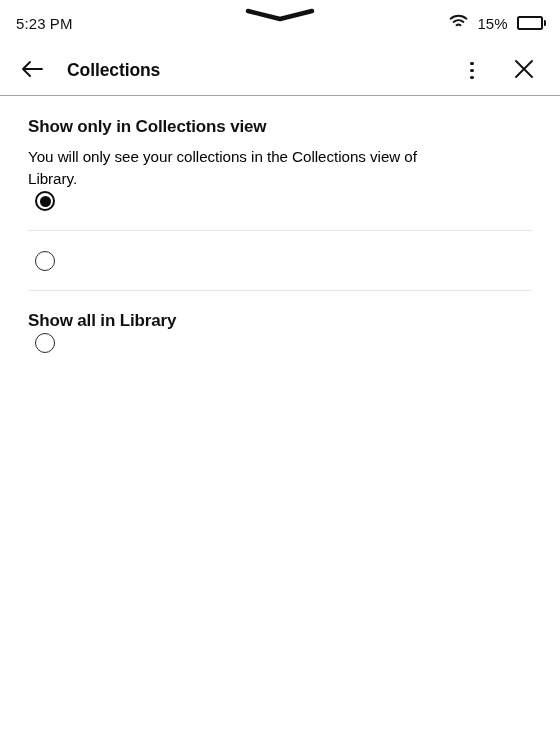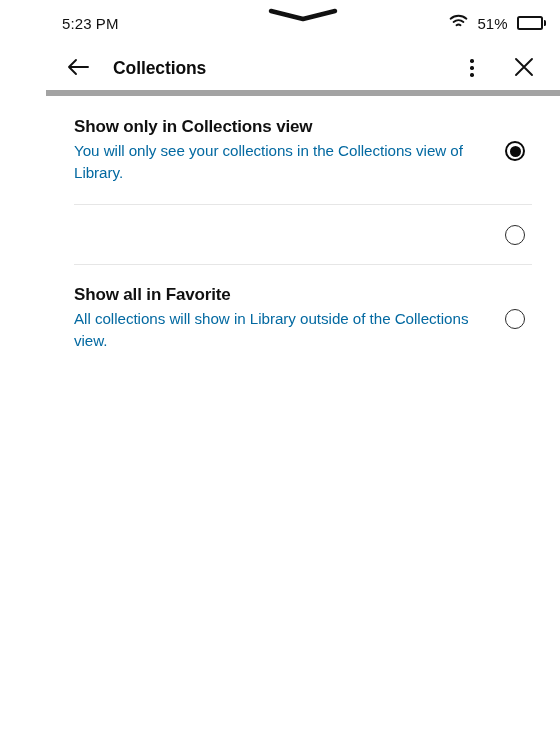--- a/index.html
+++ b/index.html
@@ -11,21 +11,20 @@
     font-family: "Liberation Sans", sans-serif;
     -webkit-font-smoothing: antialiased;
   }
 
   #screen {
     position: relative;
     width: 560px;
     height: 537px;
     background: #ffffff;
     overflow: hidden;
-    padding-left: 46px;
   }
 
   
   .status-bar {
     position: relative;
     height: 46px;
     display: flex;
     align-items: center;
     justify-content: space-between;
     padding: 0 14px 0 16px;
@@ -90,21 +89,21 @@
     margin-left: 1px;
   }
 
   
   .app-bar {
     position: relative;
     height: 50px;
     display: flex;
     align-items: center;
     padding: 0 18px 0 14px;
-    border-bottom: 6px solid #a3a3a3;
+    border-bottom: 1px solid #a3a3a3;
     background: #ffffff;
   }
 
   .appbar-btn {
     width: 36px;
     height: 36px;
     display: flex;
     align-items: center;
     justify-content: center;
     flex: 0 0 auto;
@@ -147,20 +146,21 @@
   .options {
     padding-top: 0;
   }
 
   .option-row {
     position: relative;
     display: flex;
     align-items: flex-start;
     padding: 20px 28px 20px 28px;
     cursor: pointer;
+    flex-direction: column;
   }
 
   .option-row + .option-row::before {
     content: "";
     position: absolute;
     top: 0;
     left: 28px;
     right: 28px;
     height: 1px;
     background: #e6e6e6;
@@ -175,23 +175,23 @@
   .option-title {
     font-size: 17px;
     font-weight: bold;
     color: #101010;
     line-height: 22px;
     letter-spacing: -0.15px;
   }
 
   .option-desc {
     font-size: 15.2px;
-    color: #0369a1;
+    color: #000000;
     line-height: 22px;
-    margin-top: 2px;
+    margin-top: 8px;
     letter-spacing: -0.05px;
   }
 
   .radio-wrap {
     flex: 0 0 auto;
     width: 34px;
     display: flex;
     align-items: center;
     justify-content: center;
     align-self: stretch;
@@ -246,21 +246,21 @@
     <div class="status-right">
 
       <span class="wifi-icon">
         <svg width="19" height="15" viewBox="0 0 19 15" aria-hidden="true">
           <path d="M1.6 4.7 A12 12 0 0 1 17.4 4.7" fill="none" stroke="#111111" stroke-width="1.9" stroke-linecap="round"></path>
           <path d="M4.6 8.0 A7.6 7.6 0 0 1 14.4 8.0" fill="none" stroke="#111111" stroke-width="1.9" stroke-linecap="round"></path>
           <path d="M7.5 11.2 A3.4 3.4 0 0 1 11.5 11.2" fill="none" stroke="#111111" stroke-width="1.9" stroke-linecap="round"></path>
         </svg>
       </span>
 
-      <span class="battery-pct">51%</span>
+      <span class="battery-pct">15%</span>
 
       <span class="battery-icon">
         <span class="battery-body">
           <span class="battery-fill" id="battery-fill" style="width: 90%;"></span>
         </span>
         <span class="battery-cap"></span>
       </span>
 
     </div>
   </div>
@@ -313,22 +313,21 @@
       <div class="option-row">
         <div class="option-text">
         </div>
         <div class="radio-wrap">
           <span class="radio"></span>
         </div>
       </div>
 
       <div class="option-row">
         <div class="option-text">
-          <div class="option-title">Show all in Favorite</div>
-          <div class="option-desc">All collections will show in Library outside of the Collections view.</div>
+          <div class="option-title">Show all in Library</div>
         </div>
         <div class="radio-wrap">
           <span class="radio"></span>
         </div>
       </div>
 
     </div>
   </div>
 
 </div>

